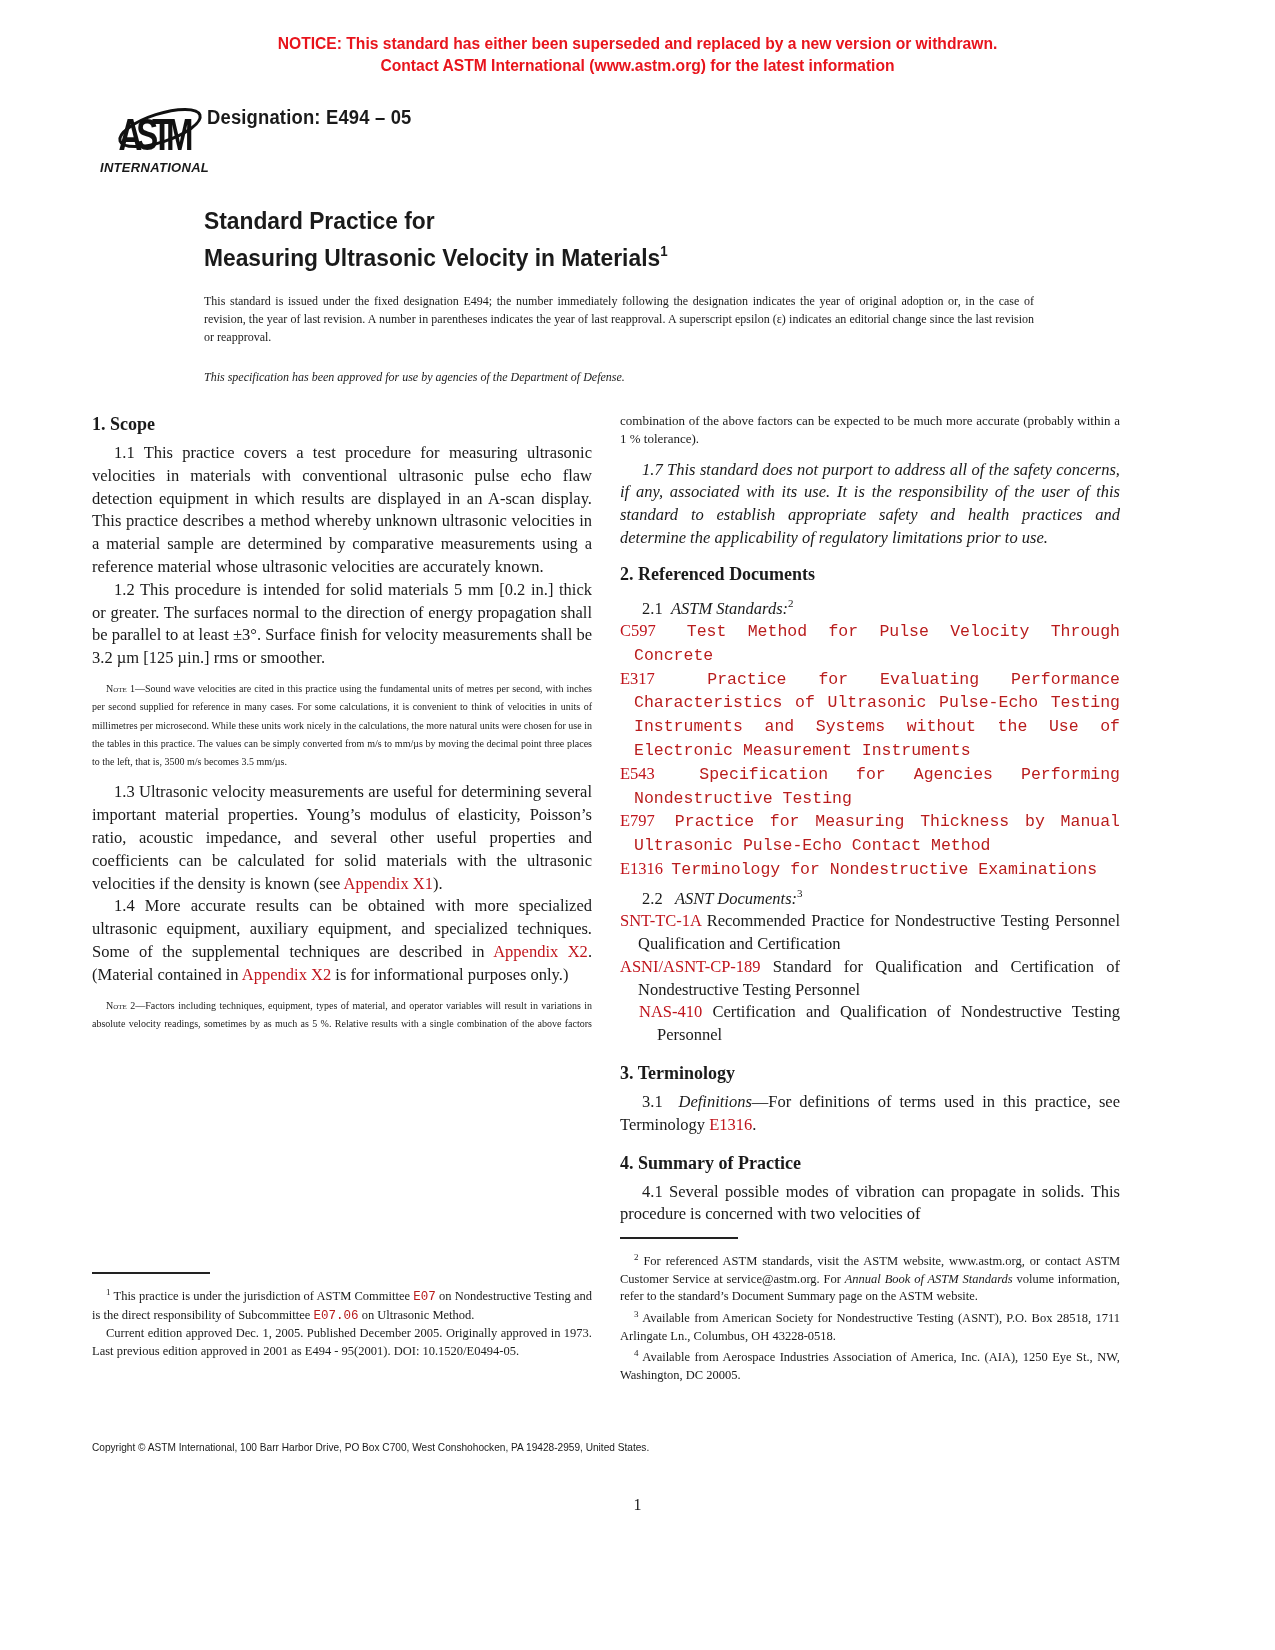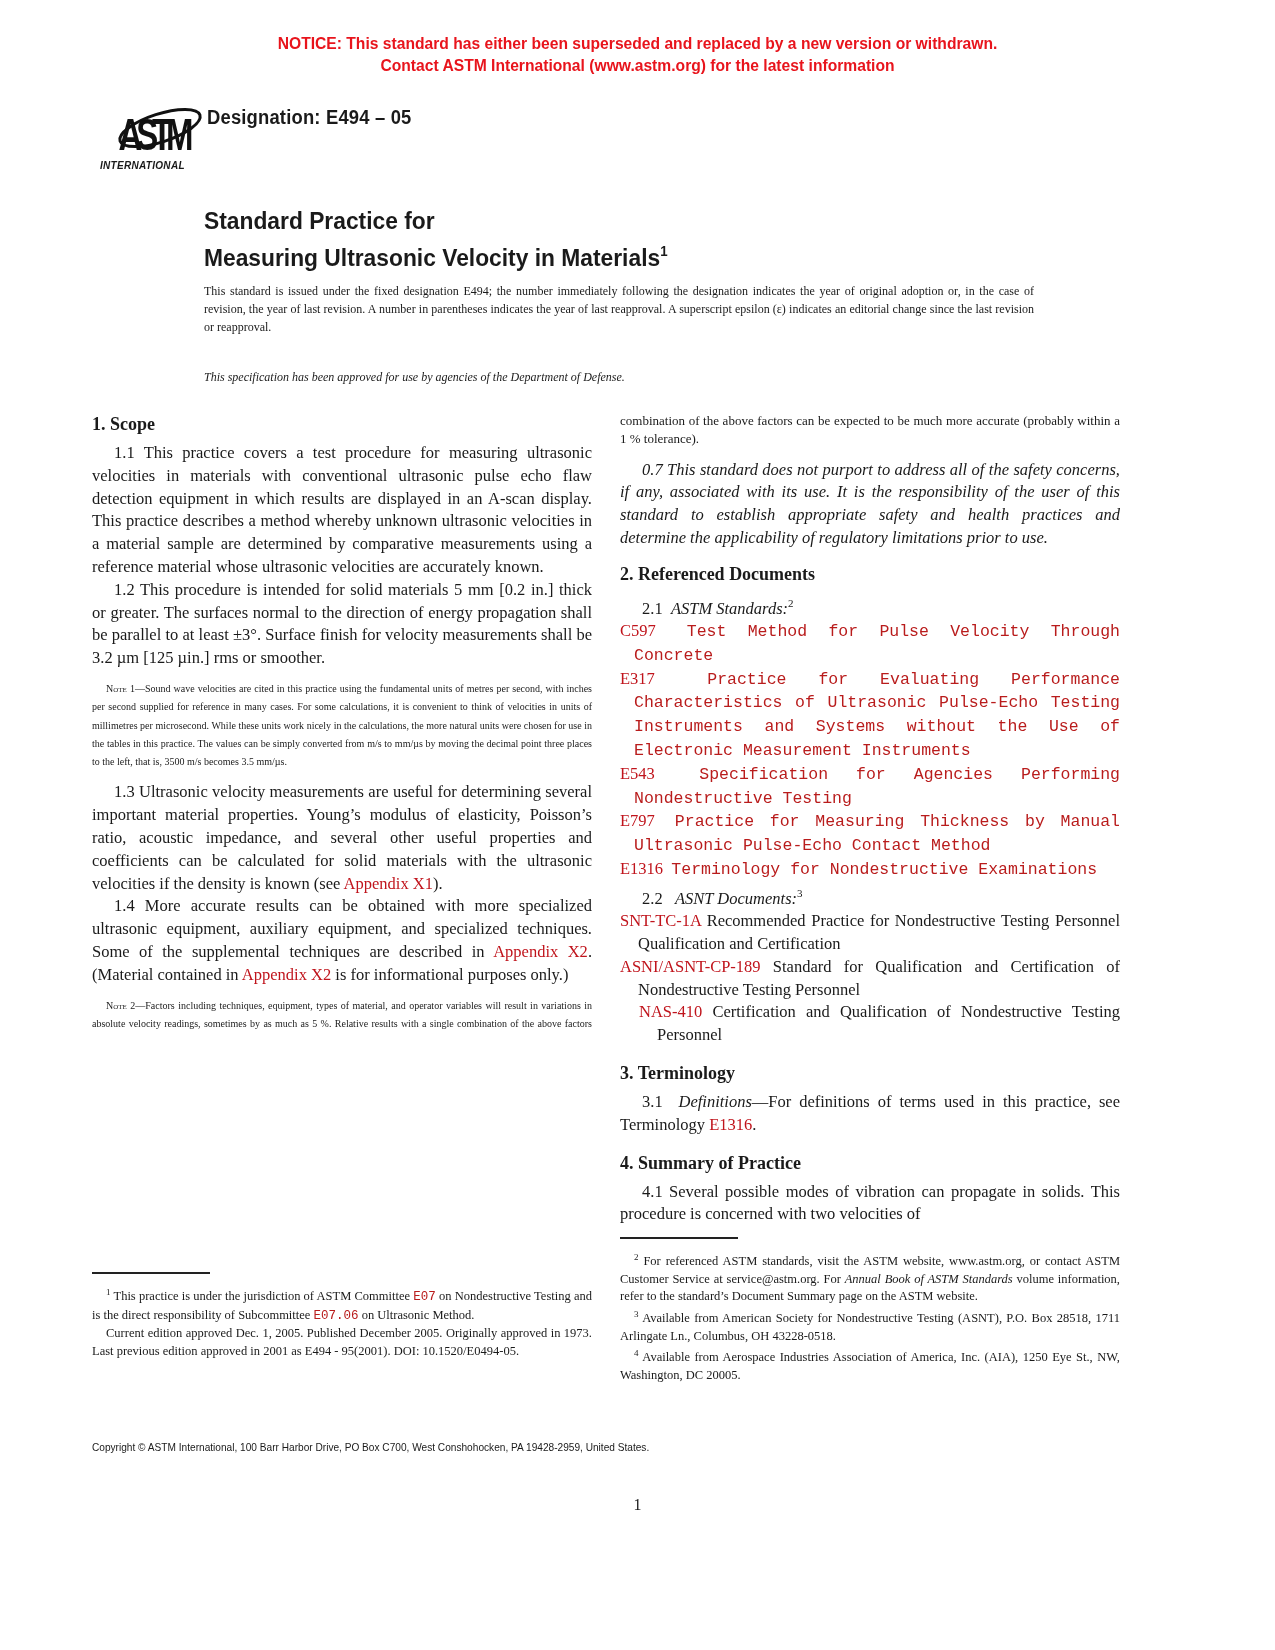--- a/index.html
+++ b/index.html
@@ -6,21 +6,21 @@
   body { width:1275px; height:1650px; position:relative; overflow:hidden; color:#1a1a1a;
          font-family:"Liberation Serif", serif; }
   .abs { position:absolute; }
   .sans { font-family:"Liberation Sans", sans-serif; }
   .notice { left:0; width:1275px; top:33px; text-align:center; color:#e8141c; font-weight:bold;
             font-size:17px; line-height:22px; font-family:"Liberation Sans", sans-serif; transform:scaleX(0.92); }
   .logo { left:78px; top:92px; width:120px; height:90px;margin-left:24px; }
   .designation { left:207px; top:106px; font-size:20px; font-weight:bold; font-family:"Liberation Sans", sans-serif; letter-spacing:0.2px; transform:scaleX(0.92); transform-origin:left; }
   .title { left:204px; top:206px; font-family:"Liberation Sans", sans-serif; font-weight:bold; font-size:24px; line-height:30px; transform:scaleX(0.95); transform-origin:left; }
   .title sup { font-size:14px; vertical-align:10px; }
-  .issue { left:204px; top:282px; width:830px; font-size:12px; line-height:18px; text-align:justify; }
+  .issue { left:204px; top:292px; width:830px; font-size:12px; line-height:18px; text-align:justify; }
   .dod { left:204px; top:370px; width:830px; font-size:12px; font-style:italic; }
   .col { width:500px; font-size:16.5px; line-height:22.8px; }
   .colL { left:92px; top:412px; }
   .colR { left:620px; top:412px; }
   h2 { font-size:18px; font-weight:bold; margin:0 0 6px 0; line-height:24px; }
   p { margin:0; text-align:justify; }
   .ind { text-indent:22px; }
   .note { font-size:10px; line-height:18.3px; margin:10px 0; text-align:justify; text-indent:14px; }
   .sc { font-variant:small-caps; }
   .red { color:#c0141c; }
@@ -39,21 +39,21 @@
 <div class="abs notice">
   <div>NOTICE: This standard has either been superseded and replaced by a new version or withdrawn.</div>
   <div>Contact ASTM International (www.astm.org) for the latest information</div>
 </div>
 
 <div class="abs logo">
   <svg width="120" height="90" viewBox="0 0 120 90">
     <ellipse cx="58" cy="36" rx="42" ry="14" fill="none" stroke="#111" stroke-width="3" transform="rotate(-18 58 36)"></ellipse>
     <text x="22" y="58" font-family="Liberation Sans, sans-serif" font-weight="bold" font-size="44" fill="#111" transform="scale(0.75,1)" textLength="100">ASTM</text>
   </svg>
-  <div class="sans" style="position:absolute;left:-2px;top:68px;font-size:10px;font-weight:bold;font-style:italic;letter-spacing:0.3px;">INTERNATIONAL</div>
+  <div class="sans" style="position:absolute;left:-2px;top:68px;font-size:13px;font-weight:bold;font-style:italic;letter-spacing:0.3px;">INTERNATIONAL</div>
 </div>
 
 <div class="abs designation">Designation: E494 – 05</div>
 
 <div class="abs title">
   <div>Standard Practice for</div>
   <div><span>Measuring Ultrasonic Velocity in Materials</span><sup>1</sup></div>
 </div>
 
 <div class="abs issue">This standard is issued under the fixed designation E494; the number immediately following the designation indicates the year of original adoption or, in the case of revision, the year of last revision. A number in parentheses indicates the year of last reapproval. A superscript epsilon (ε) indicates an editorial change since the last revision or reapproval.</div>
@@ -70,21 +70,21 @@
 </div>
 
 <div class="abs" style="left:92px;top:1272px;width:500px;">
   <div class="fnrule"></div>
   <p class="fn"><sup>1</sup> <span>This practice is under the jurisdiction of ASTM Committee </span><span class="blue">E07</span><span> on Nondestructive Testing and is the direct responsibility of Subcommittee </span><span class="blue">E07.06</span><span> on Ultrasonic Method.</span></p>
   <p class="fn">Current edition approved Dec. 1, 2005. Published December 2005. Originally approved in 1973. Last previous edition approved in 2001 as E494 - 95(2001). DOI: 10.1520/E0494-05.</p>
 </div>
 
 <div class="abs col colR">
   <p style="font-size:13px;line-height:18.3px;margin-bottom:10px;">combination of the above factors can be expected to be much more accurate (probably within a 1 % tolerance).</p>
-  <p class="ind" style="font-style:italic;margin-bottom:12px;">0.7 This standard does not purport to address all of the safety concerns, if any, associated with its use. It is the responsibility of the user of this standard to establish appropriate safety and health practices and determine the applicability of regulatory limitations prior to use.</p>
+  <p class="ind" style="font-style:italic;margin-bottom:12px;">1.7 This standard does not purport to address all of the safety concerns, if any, associated with its use. It is the responsibility of the user of this standard to establish appropriate safety and health practices and determine the applicability of regulatory limitations prior to use.</p>
 
   <h2>2.  Referenced Documents</h2>
   <p class="subh" style="padding-left:22px;"><span>2.1</span>&nbsp; <i>ASTM Standards:</i><sup style="font-size:11px">2</sup></p>
   <div>
     <p class="ref"><span class="red">C597</span>&nbsp; <span class="blue">Test Method for Pulse Velocity Through Concrete</span></p>
     <p class="ref"><span class="red">E317</span>&nbsp; <span class="blue">Practice for Evaluating Performance Characteristics of Ultrasonic Pulse-Echo Testing Instruments and Systems without the Use of Electronic Measurement Instruments</span></p>
     <p class="ref"><span class="red">E543</span>&nbsp; <span class="blue">Specification for Agencies Performing Nondestructive Testing</span></p>
     <p class="ref"><span class="red">E797</span>&nbsp; <span class="blue">Practice for Measuring Thickness by Manual Ultrasonic Pulse-Echo Contact Method</span></p>
     <p class="ref"><span class="red">E1316</span>&nbsp; <span class="blue">Terminology for Nondestructive Examinations</span></p>
   </div>

